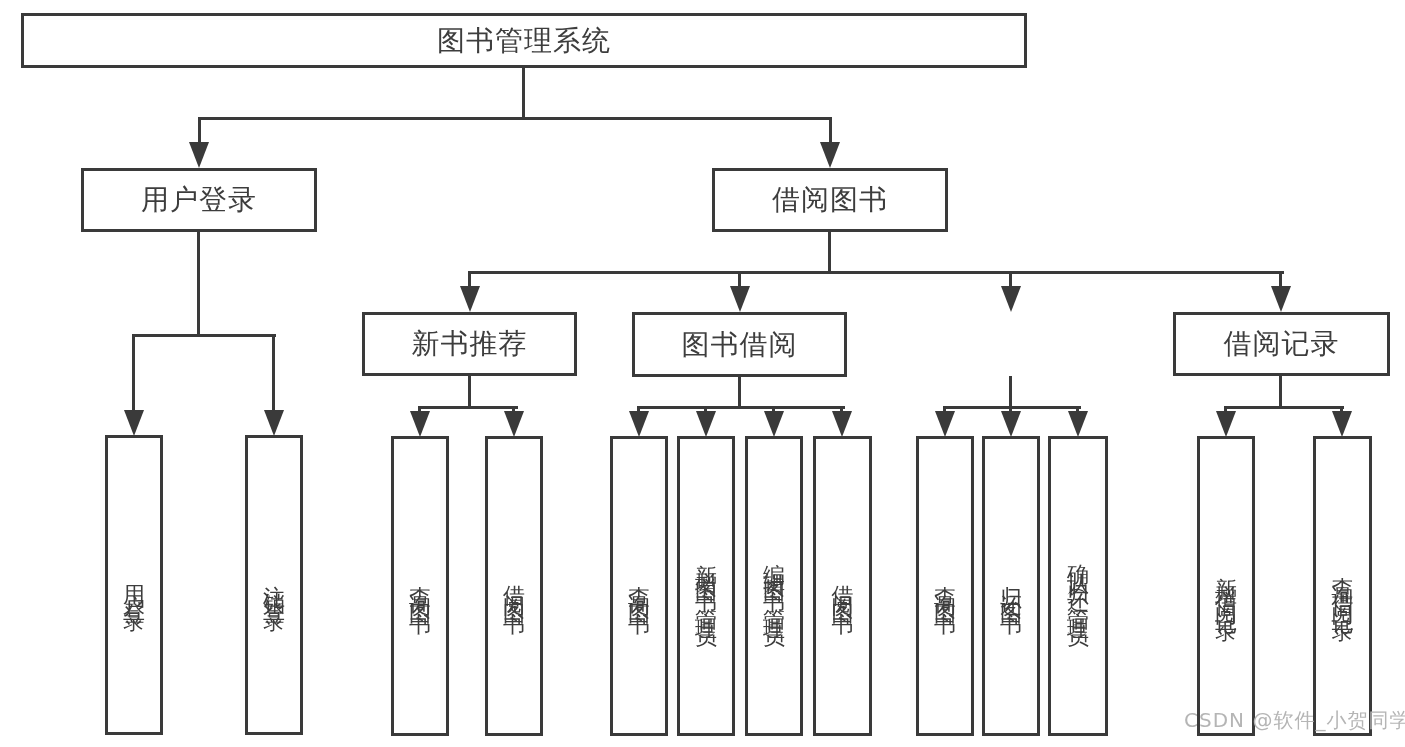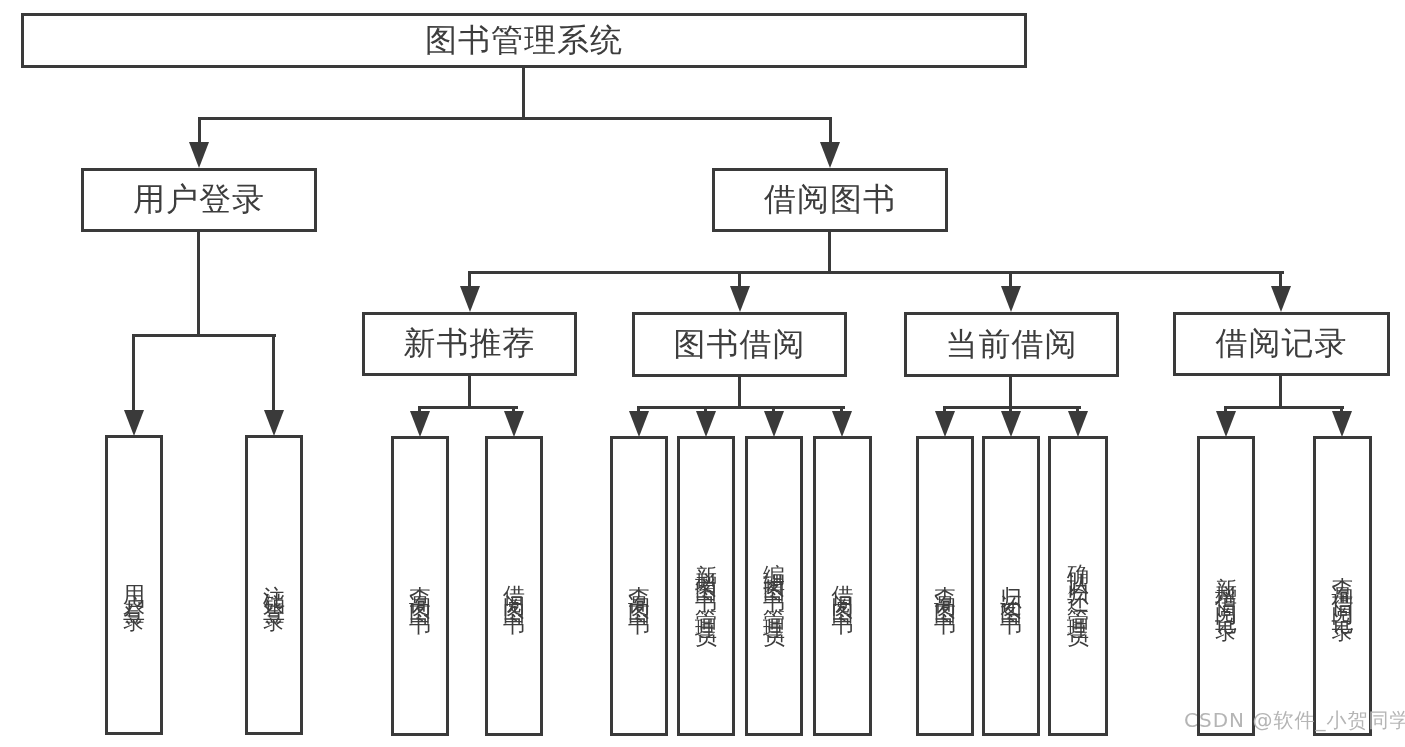--- a/index.html
+++ b/index.html
@@ -28,21 +28,21 @@
   
   .node{
     position:absolute;
     box-sizing:border-box;
     border:3px solid var(--line);
     background:#fff;
     display:flex;align-items:center;justify-content:center;
     color:var(--text);
   }
   .node.h .label{
-    font-size:32px;
+    font-size:28px;
     letter-spacing:1px;
     white-space:nowrap;
   }
   .node.v .label{
     writing-mode:vertical-rl;
     text-orientation:mixed;
     font-size:22px;
     letter-spacing:9px;
     line-height:1;
     white-space:nowrap;
@@ -131,23 +131,20 @@
   <div class="node h" style="left:712px;top:168px;width:236px;height:64px">
     <span class="label">借阅图书</span>
   </div>
 
   <div class="node h" style="left:632px;top:312px;width:215px;height:65px">
     <span class="label">图书借阅</span>
   </div>
   <div class="node h" style="left:362px;top:312px;width:215px;height:64px">
     <span class="label">新书推荐</span>
   </div>
-  <div class="node h" style="left:904px;top:312px;width:215px;height:65px">
-    <span class="label">当前借阅</span>
-  </div>
   <div class="node h" style="left:1173px;top:312px;width:217px;height:64px">
     <span class="label">借阅记录</span>
   </div>
 
   <div class="node v" style="left:105px;top:435px;width:58px;height:300px">
     <span class="label">用户登录</span>
   </div>
   <div class="node v" style="left:245px;top:435px;width:58px;height:300px">
     <span class="label">注销登录</span>
   </div>

